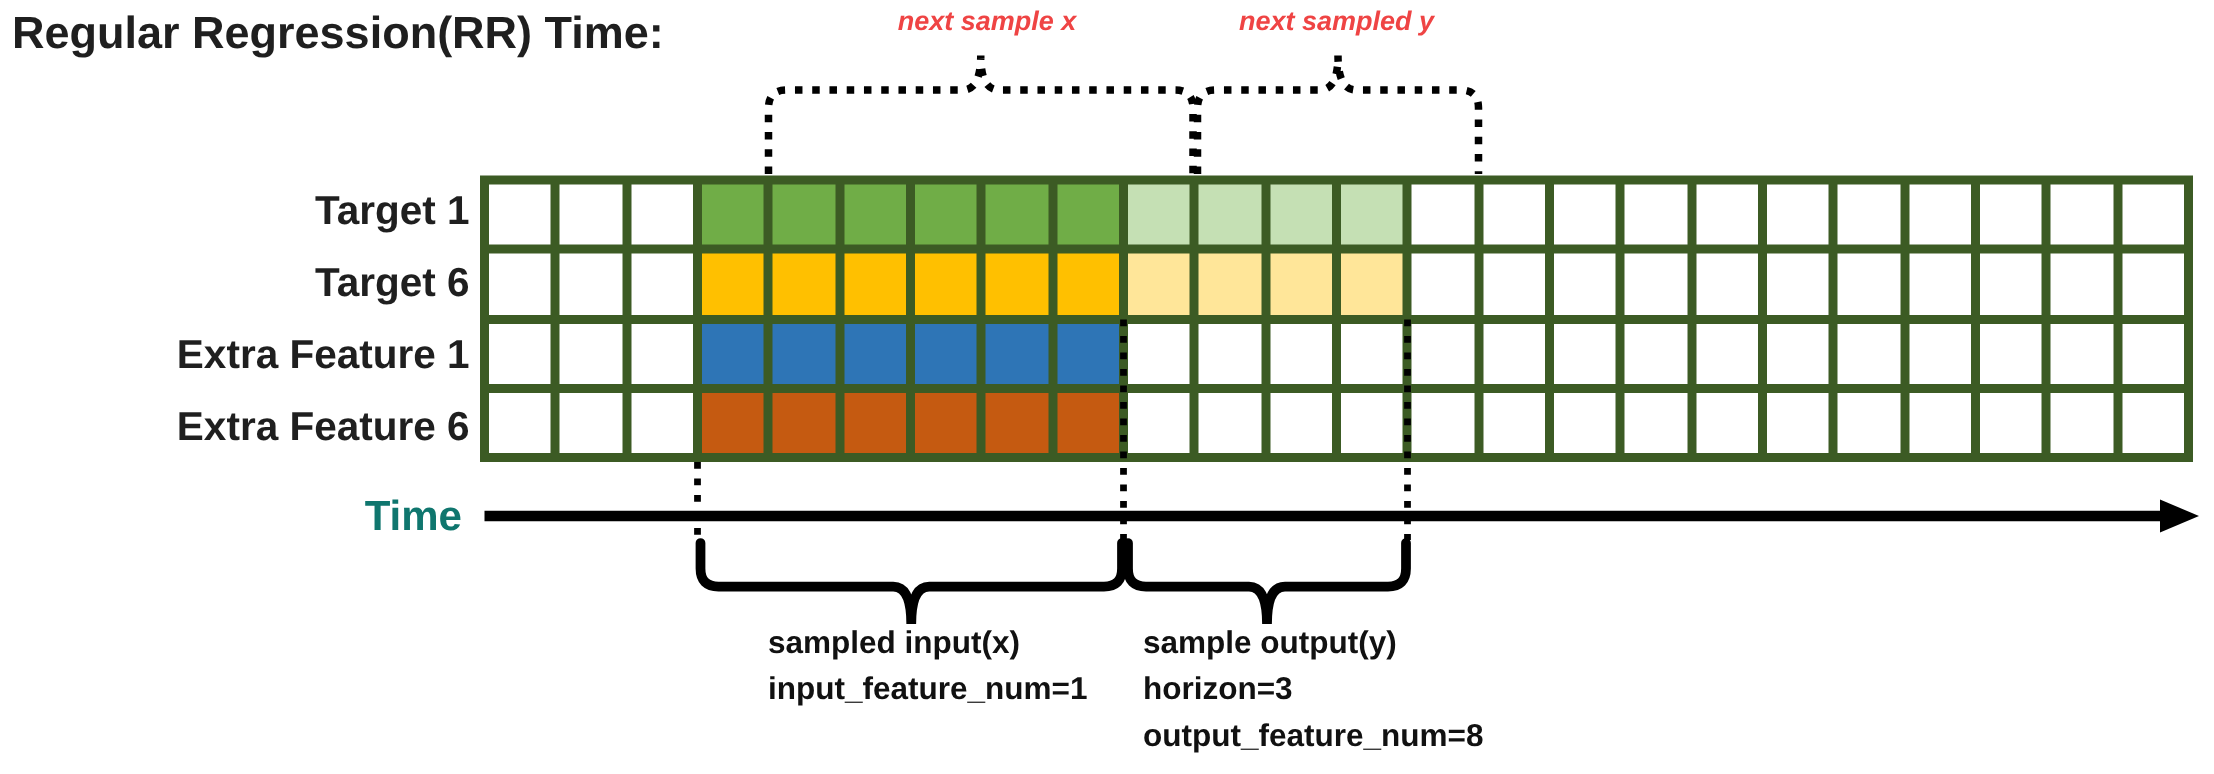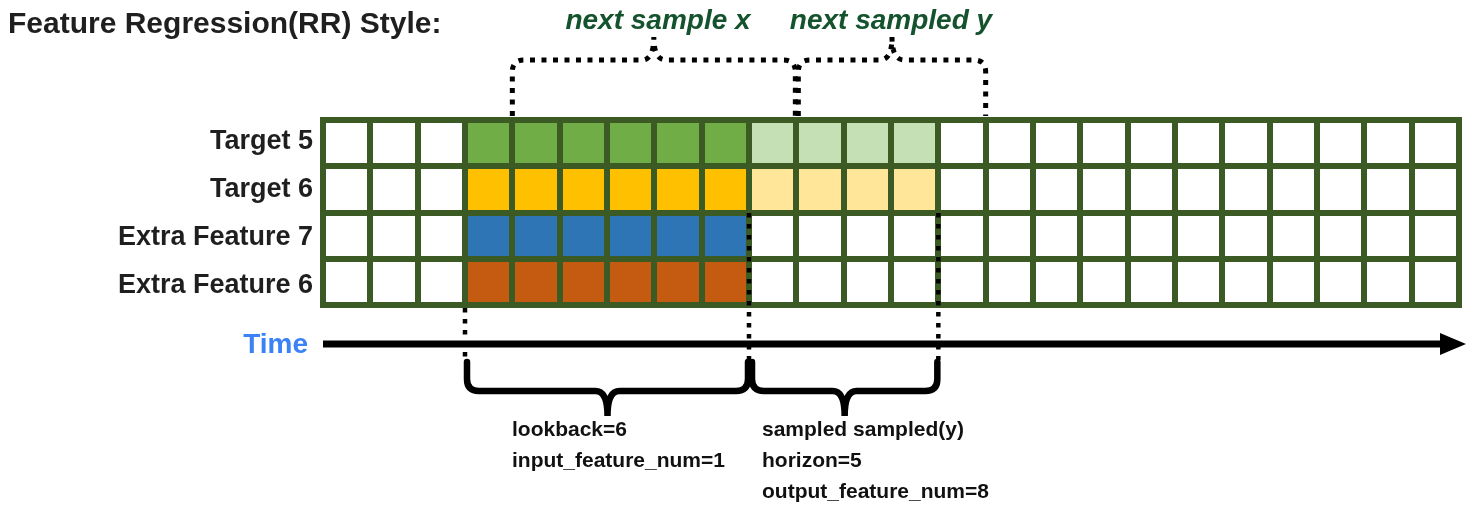--- a/index.html
+++ b/index.html
@@ -6,55 +6,55 @@
   body{
     width:1476px;height:516px;position:relative;background:#ffffff;
     font-family:"Liberation Sans", sans-serif;color:#1a1a1a;overflow:hidden;
   }
   .title{
     position:absolute;left:8px;top:6px;font-size:30px;font-weight:bold;
     letter-spacing:0px;color:#1f1f1f;
   }
   .top-label{
     position:absolute;top:4px;transform:translateX(-50%);
-    font-size:28px;font-style:italic;font-weight:600;color:#14532d;white-space:nowrap;
+    font-size:18px;font-style:italic;font-weight:600;color:#ef4444;white-space:nowrap;
   }
   #grid{
     position:absolute;left:320px;top:117px;width:1142px;height:191px;
     box-sizing:border-box;display:grid;padding:6px;gap:6px;
   }
   .cell{width:100%;height:100%;}
   .row-label{
     position:absolute;left:40px;width:273px;height:47.75px;
     display:flex;align-items:center;justify-content:flex-end;
     font-size:27px;font-weight:bold;color:#1f1f1f;white-space:nowrap;
   }
   #overlay{position:absolute;left:0;top:0;pointer-events:none;}
   .time-label{
     position:absolute;left:180px;top:328px;width:128px;text-align:right;
-    font-size:28px;font-weight:bold;color:#3b82f6;
+    font-size:28px;font-weight:bold;color:#0f766e;
   }
   .sample-note{
     position:absolute;top:413px;font-size:21px;font-weight:600;
     line-height:31px;color:#111;white-space:nowrap;
   }
   #note-input{left:512px;}
   #note-output{left:762px;}
 </style>
 </head>
 <body>
 
-<div class="title">Feature Regression(RR) Style:</div>
+<div class="title">Regular Regression(RR) Time:</div>
 
 <div class="top-label" style="left:658px;">next sample x</div>
 <div class="top-label" style="left:891px;">next sampled y</div>
 
-<div class="row-label" style="top:117px;">Target 5</div>
+<div class="row-label" style="top:117px;">Target 1</div>
 <div class="row-label" style="top:164.75px;">Target 6</div>
-<div class="row-label" style="top:212.5px;">Extra Feature 7</div>
+<div class="row-label" style="top:212.5px;">Extra Feature 1</div>
 <div class="row-label" style="top:260.25px;">Extra Feature 6</div>
 
 <div id="grid" style="background: rgb(60, 91, 36); grid-template-columns: repeat(24, 1fr); grid-template-rows: repeat(4, 1fr);">
     <div class="cell" style="background: rgb(255, 255, 255);"></div>
     <div class="cell" style="background: rgb(255, 255, 255);"></div>
     <div class="cell" style="background: rgb(255, 255, 255);"></div>
     <div class="cell" style="background: rgb(112, 173, 71);"></div>
     <div class="cell" style="background: rgb(112, 173, 71);"></div>
     <div class="cell" style="background: rgb(112, 173, 71);"></div>
     <div class="cell" style="background: rgb(112, 173, 71);"></div>
@@ -157,20 +157,20 @@
   <line x1="938.3333333333334" y1="213" x2="938.3333333333334" y2="360" stroke="#000000" stroke-width="4.5" stroke-dasharray="4.5 6.5"></line>
   <line x1="323" y1="344" x2="1442" y2="344" stroke="#000000" stroke-width="7"></line>
   <polygon points="1440,333 1466,344 1440,355"></polygon>
   <path d="M 467 362 L 467 379 Q 467 391 479 391 L 595.5 391 Q 607.5 391 607.5 416 Q 607.5 391 619.5 391 L 736 391 Q 748 391 748 379 L 748 362" fill="none" stroke="#000000" stroke-width="6.5" stroke-linecap="round"></path>
   <path d="M 752 362 L 752 379 Q 752 391 764 391 L 832.6666666666667 391 Q 844.6666666666667 391 844.6666666666667 416 Q 844.6666666666667 391 856.6666666666667 391 L 925.3333333333334 391 Q 937.3333333333334 391 937.3333333333334 379 L 937.3333333333334 362" fill="none" stroke="#000000" stroke-width="6.5" stroke-linecap="round"></path>
 </svg>
 
 <div class="time-label">Time</div>
 
 <div class="sample-note" id="note-input">
-  <div>lookback=6</div>
+  <div>sampled input(x)</div>
   <div>input_feature_num=1</div>
 </div>
 <div class="sample-note" id="note-output">
-  <div>sampled sampled(y)</div>
-  <div>horizon=5</div>
+  <div>sample output(y)</div>
+  <div>horizon=3</div>
   <div>output_feature_num=8</div>
 </div>
 
 </body></html>

